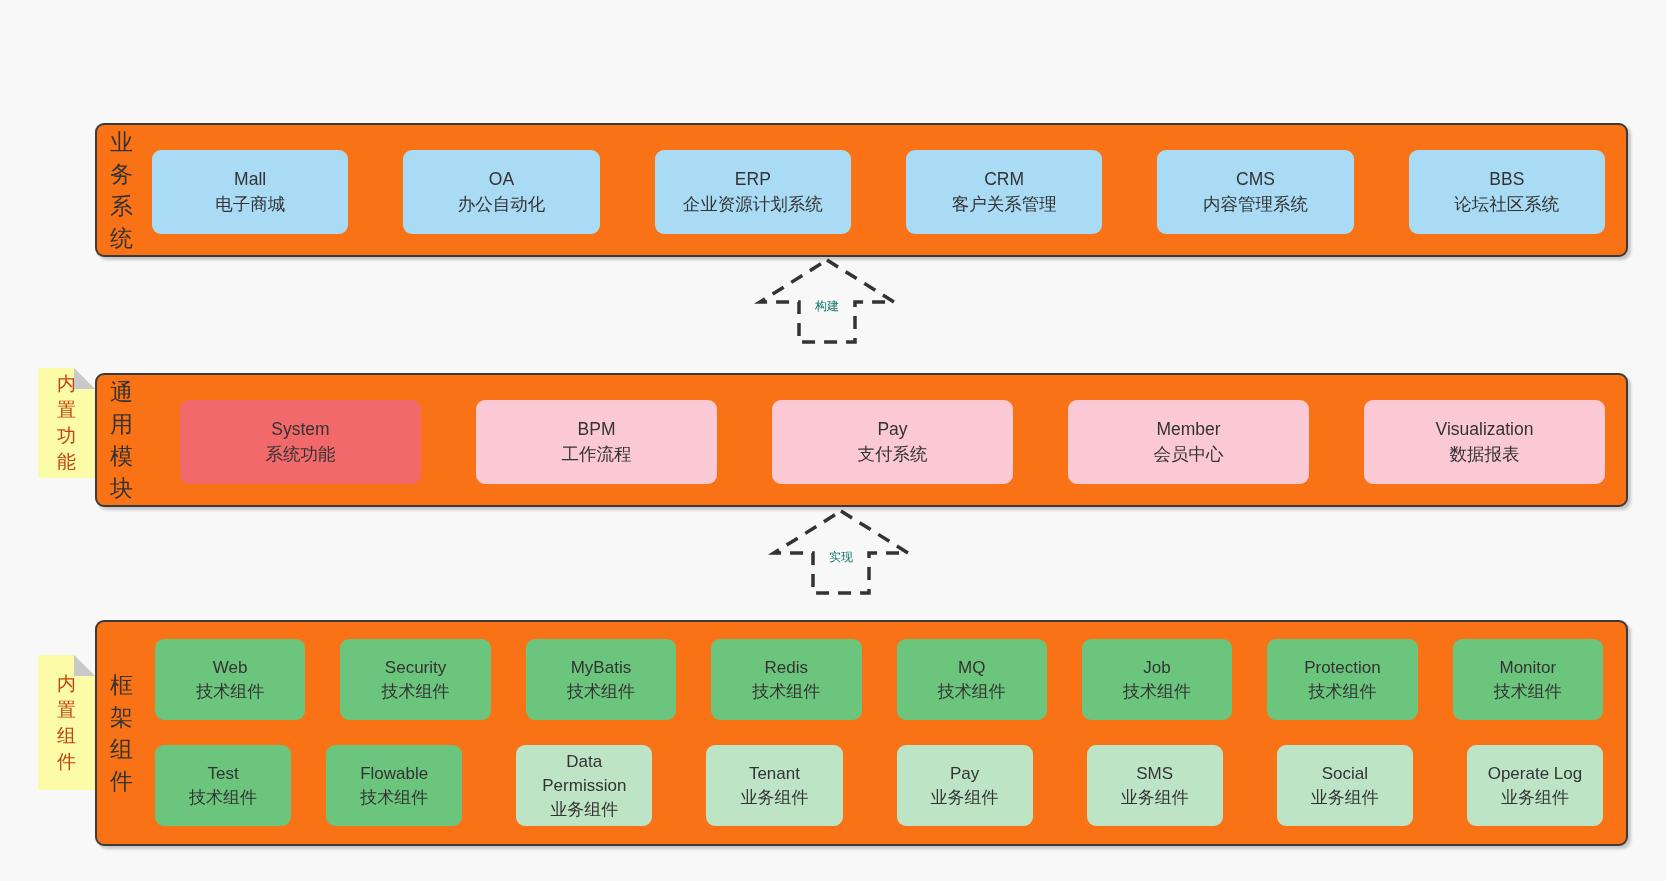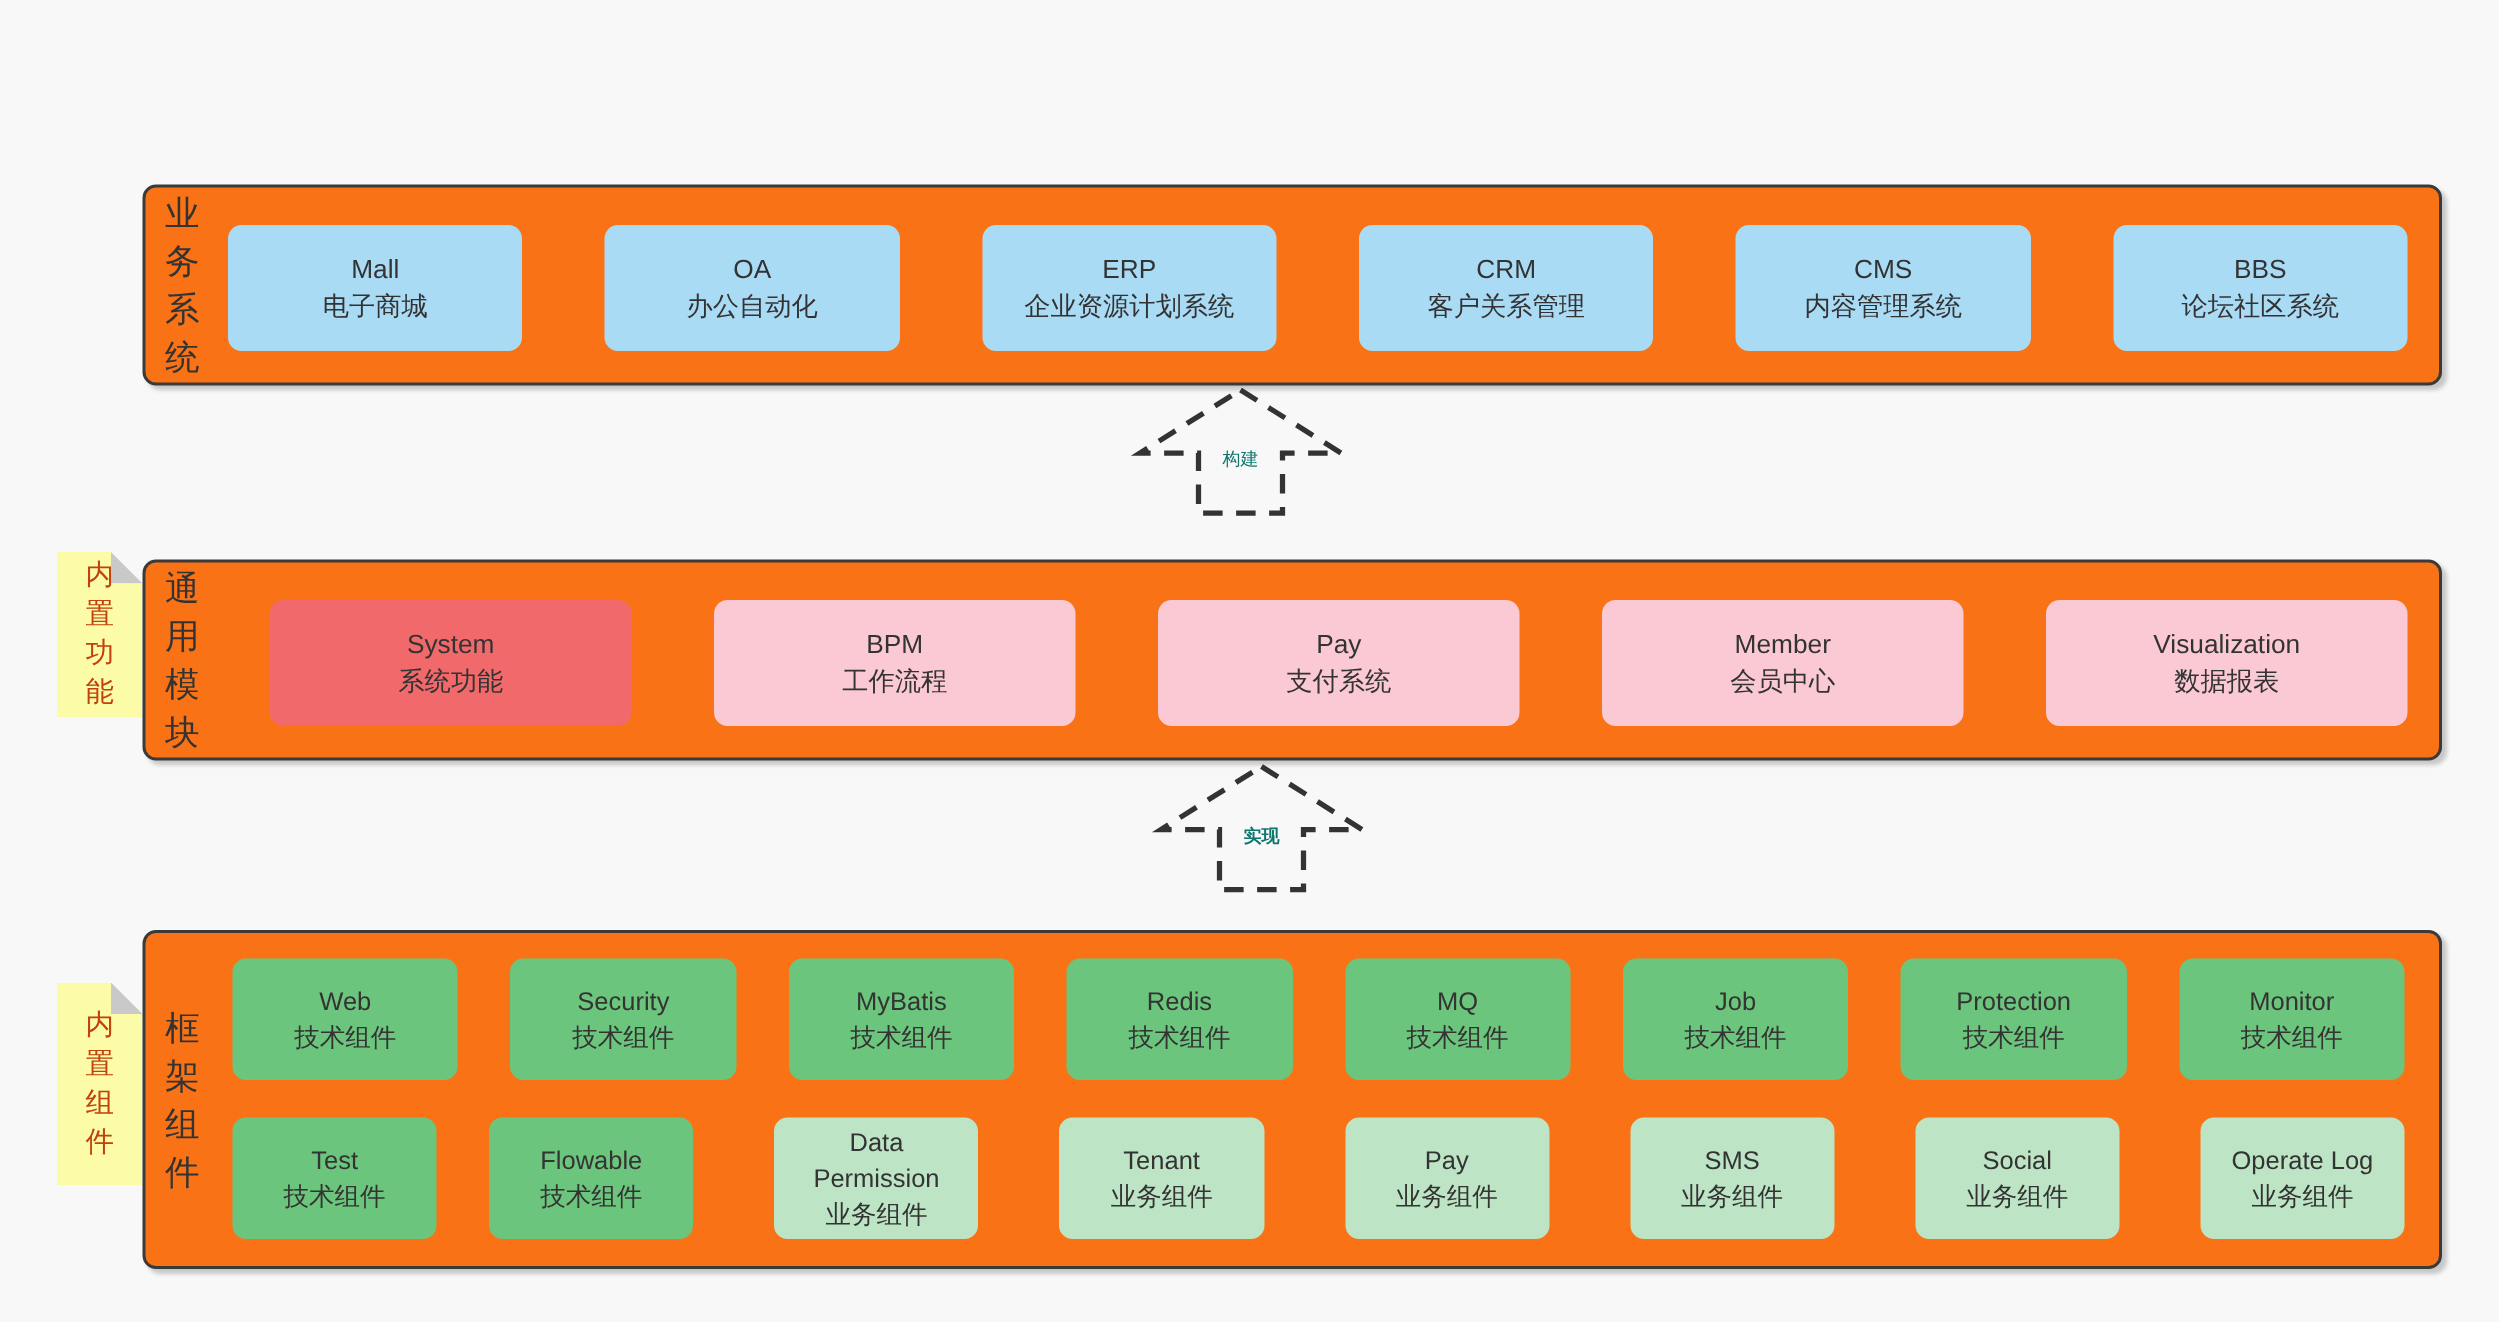--- a/index.html
+++ b/index.html
@@ -54,21 +54,21 @@
     text-align:center;color:#c2410c;
   }
   .fold{
     position:absolute;top:0;right:0;width:21px;height:21px;
     background:#c9c9c9;
     clip-path:polygon(0 0,100% 100%,0 100%);
   }
   
   .arrow{position:absolute;width:150px;height:88px;z-index:2;}
   #arrow-build{left:752px;top:257px;}
-  #arrow-implement{left:766px;top:508px;font-weight:bold;}
+  #arrow-implement{left:766px;top:508px;}
   .arrow svg{position:absolute;left:0;top:0;width:100%;height:100%;}
   .arrow .alabel{
     position:absolute;left:50%;top:41px;transform:translateX(-50%);
     background:#f8f8f8;padding:0 3px;font-size:12px;color:#0f766e;white-space:nowrap;
   }
 </style>
 </head>
 <body>
 
 <div id="canvas">

